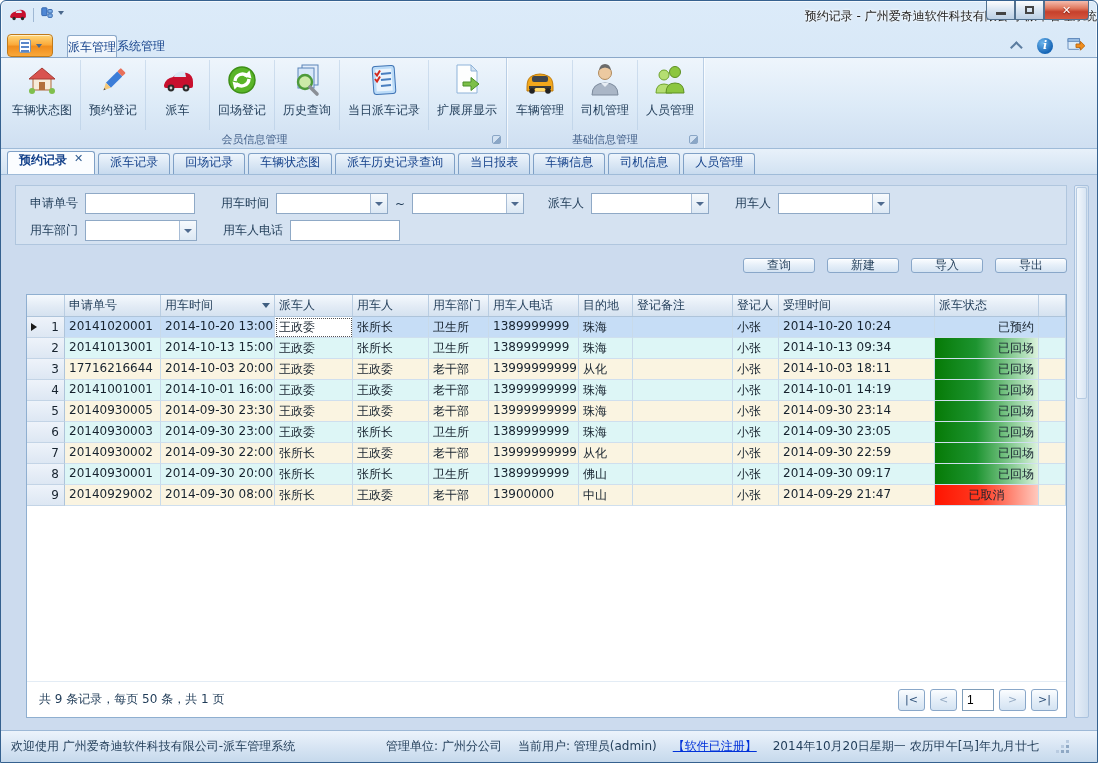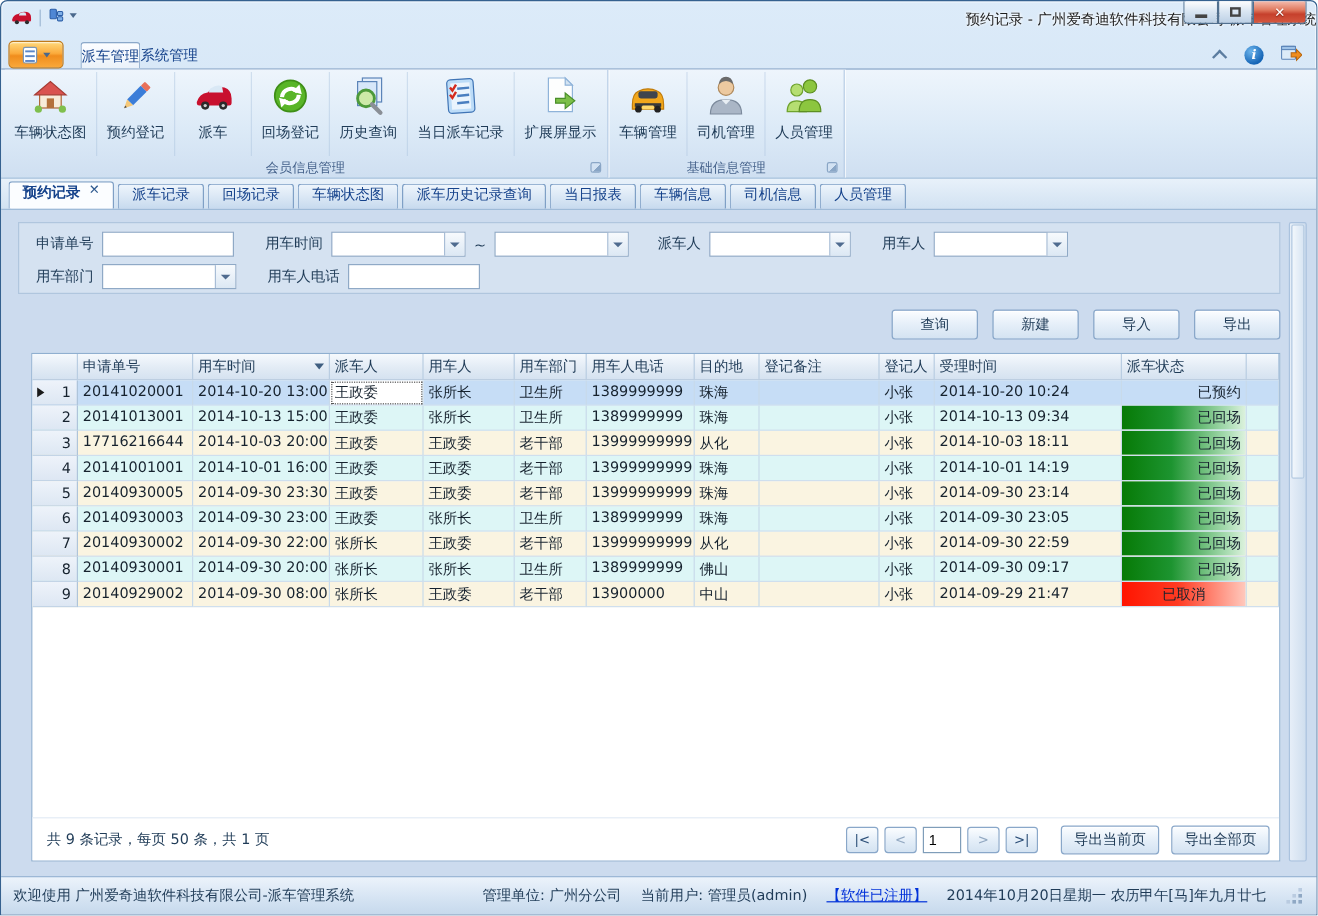--- a/index.html
+++ b/index.html
@@ -77,21 +77,21 @@
   .flabel{ color:#1f3b57; margin-right:7px; white-space:nowrap; }
   .tbox{ height:21px; border:1px solid #8fa9c6; background:#fff; padding:0 4px; font-size:12px; color:#222; width:110px; }
   .combo{ height:21px; width:112px; border:1px solid #8fa9c6; background:#fff; position:relative; }
   .combo .cbtn{ position:absolute; right:0; top:0; bottom:0; width:17px; border-left:1px solid #a8bdd6;
     background:linear-gradient(#f7fafd,#dce8f4); display:flex; align-items:center; justify-content:center; }
   .combo .cbtn::after{ content:""; width:0; height:0; border-left:4px solid transparent; border-right:4px solid transparent; border-top:4px solid #4f6b8f; }
   .tilde{ margin:0 7px; }
   .gap26{ width:26px; } .gap24{ width:24px; }
 
   .actions-row{ height:25px; margin:13px 0 5px; display:flex; justify-content:flex-end; gap:12px; }
-  .btn{ height:25px; min-width:72px; padding:0 10px; border:1px solid #89a7c9; border-radius:3px; color:#1f3b57; font-size:12px;
+  .btn{ height:15px; min-width:72px; padding:0 10px; border:1px solid #89a7c9; border-radius:3px; color:#1f3b57; font-size:12px;
     background:linear-gradient(#fbfdff,#e7f0f9 45%,#d4e3f2); display:flex; align-items:center; justify-content:center; cursor:default;
     box-shadow:inset 0 1px 0 #fff; }
 
   .grid-panel{ flex:1; margin:6px 0 12px 11px; border:1px solid #8fafd0; background:#fff; display:flex; flex-direction:column; overflow:hidden; }
   .grid-header{ display:flex; height:22px; background:linear-gradient(#f5f9fd,#e2ebf5 55%,#d5e2f0); border-bottom:1px solid #aec4da; flex:0 0 22px; }
   .hcell{ border-right:1px solid #b9cde2; padding:2px 4px 0; color:#1f3b57; white-space:nowrap; overflow:hidden; position:relative; }
   .hcell .filter-arrow{ position:absolute; right:4px; top:8px; width:0; height:0; border-left:4px solid transparent; border-right:4px solid transparent; border-top:5px solid #3f5e80; }
   .grid-body{ flex:1; }
   .grid-row{ display:flex; height:21px; }
   .cell{ border-right:1px solid #c8daea; border-bottom:1px solid #cfdfee; padding:2px 4px 0; white-space:nowrap; overflow:hidden; color:#16222e; }
@@ -118,21 +118,21 @@
   .summary{ color:#1f3b57; }
   .pager{ margin-left:auto; display:flex; align-items:center; gap:5px; }
   .pbtn{ width:27px; height:22px; border:1px solid #89a7c9; border-radius:3px; display:flex; align-items:center; justify-content:center;
     background:linear-gradient(#fbfdff,#e7f0f9 45%,#d4e3f2); color:#2c4f78; font-size:11px; cursor:default; }
   .pbtn.disabled{ color:#93a9c2; }
   .page-box{ width:32px; height:22px; border:1px solid #7f9db9; background:#fff; text-align:left; padding:0 4px; font-size:12px; }
   .export-group{ display:flex; gap:10px; margin-left:14px; }
   .btn.small{ height:24px; min-width:80px; }
 
   
-  .statusbar{ height:32px; flex:0 0 32px; display:flex; align-items:center; gap:16px; padding:0 12px 0 10px;
+  .statusbar{ height:32px; flex:0 0 32px; display:flex; align-items:center; gap:16px; padding:0 28px 0 10px;
     background:linear-gradient(#ecf3fb,#d6e4f3 55%,#c6d9ec); border-top:1px solid #9db8d6; }
   .sb-welcome{ flex:1; }
   .sb-link{ color:#0031d9; text-decoration:underline; cursor:default; }
   .resize-grip{ width:12px; height:12px; position:relative; margin-left:2px; }
   .resize-grip::before{ content:""; position:absolute; right:0; bottom:0; width:3px; height:3px; background:#8fa8c4;
     box-shadow:-5px 0 0 #8fa8c4, 0 -5px 0 #8fa8c4, -10px 0 0 #b9cbe0, -5px -5px 0 #b9cbe0, 0 -10px 0 #b9cbe0; }
 </style>
 </head>
 <body>
 
@@ -584,24 +584,20 @@
           </div>
         </div>
       <div class="grid-footer">
         <span class="summary">共 9 条记录，每页 50 条，共 1 页</span>
         <div class="pager">
           <div class="pbtn">|&lt;</div>
           <div class="pbtn disabled">&lt;</div>
           <input class="page-box" value="1" style="">
           <div class="pbtn disabled">&gt;</div>
           <div class="pbtn">&gt;|</div>
-          <div class="export-group">
-            <div class="btn small">导出当前页</div>
-            <div class="btn small">导出全部页</div>
-          </div>
         </div>
       </div>
     </div>
   </div>
 
   <div class="statusbar">
     <span class="sb-welcome">欢迎使用 广州爱奇迪软件科技有限公司-派车管理系统</span>
     <span>管理单位: 广州分公司</span>
     <span>当前用户: 管理员(admin)</span>
     <span class="sb-link">【软件已注册】</span>

